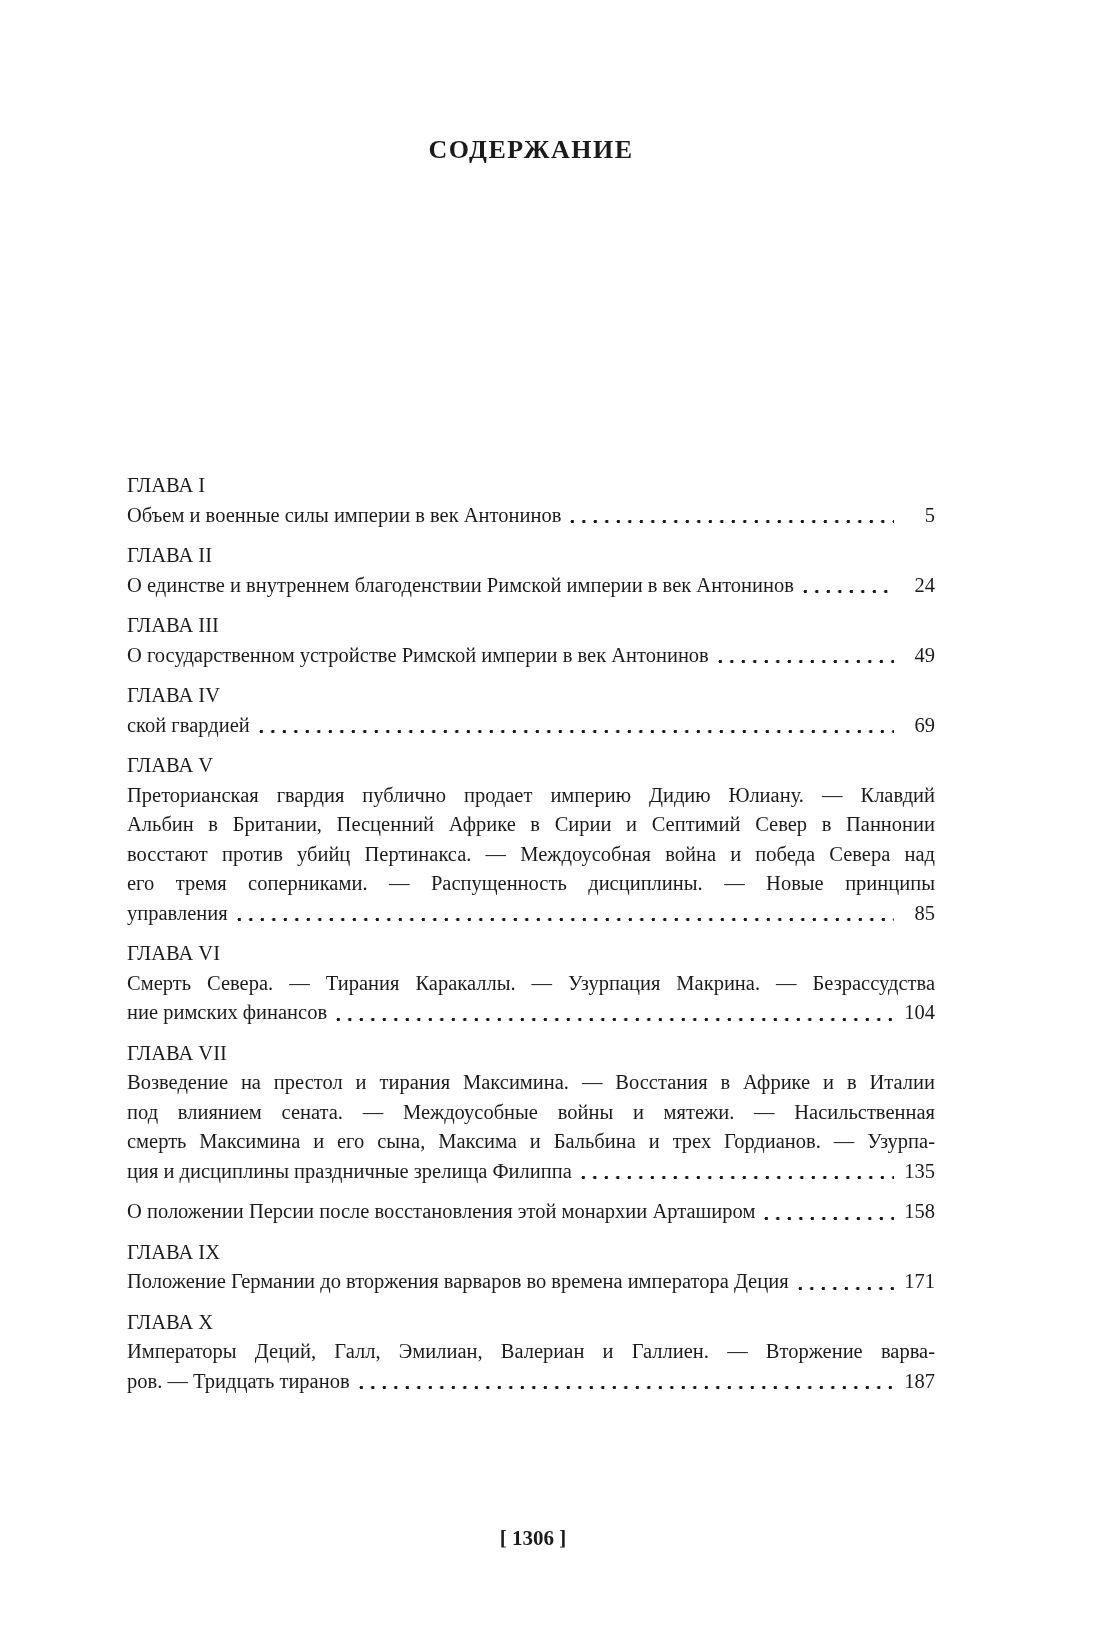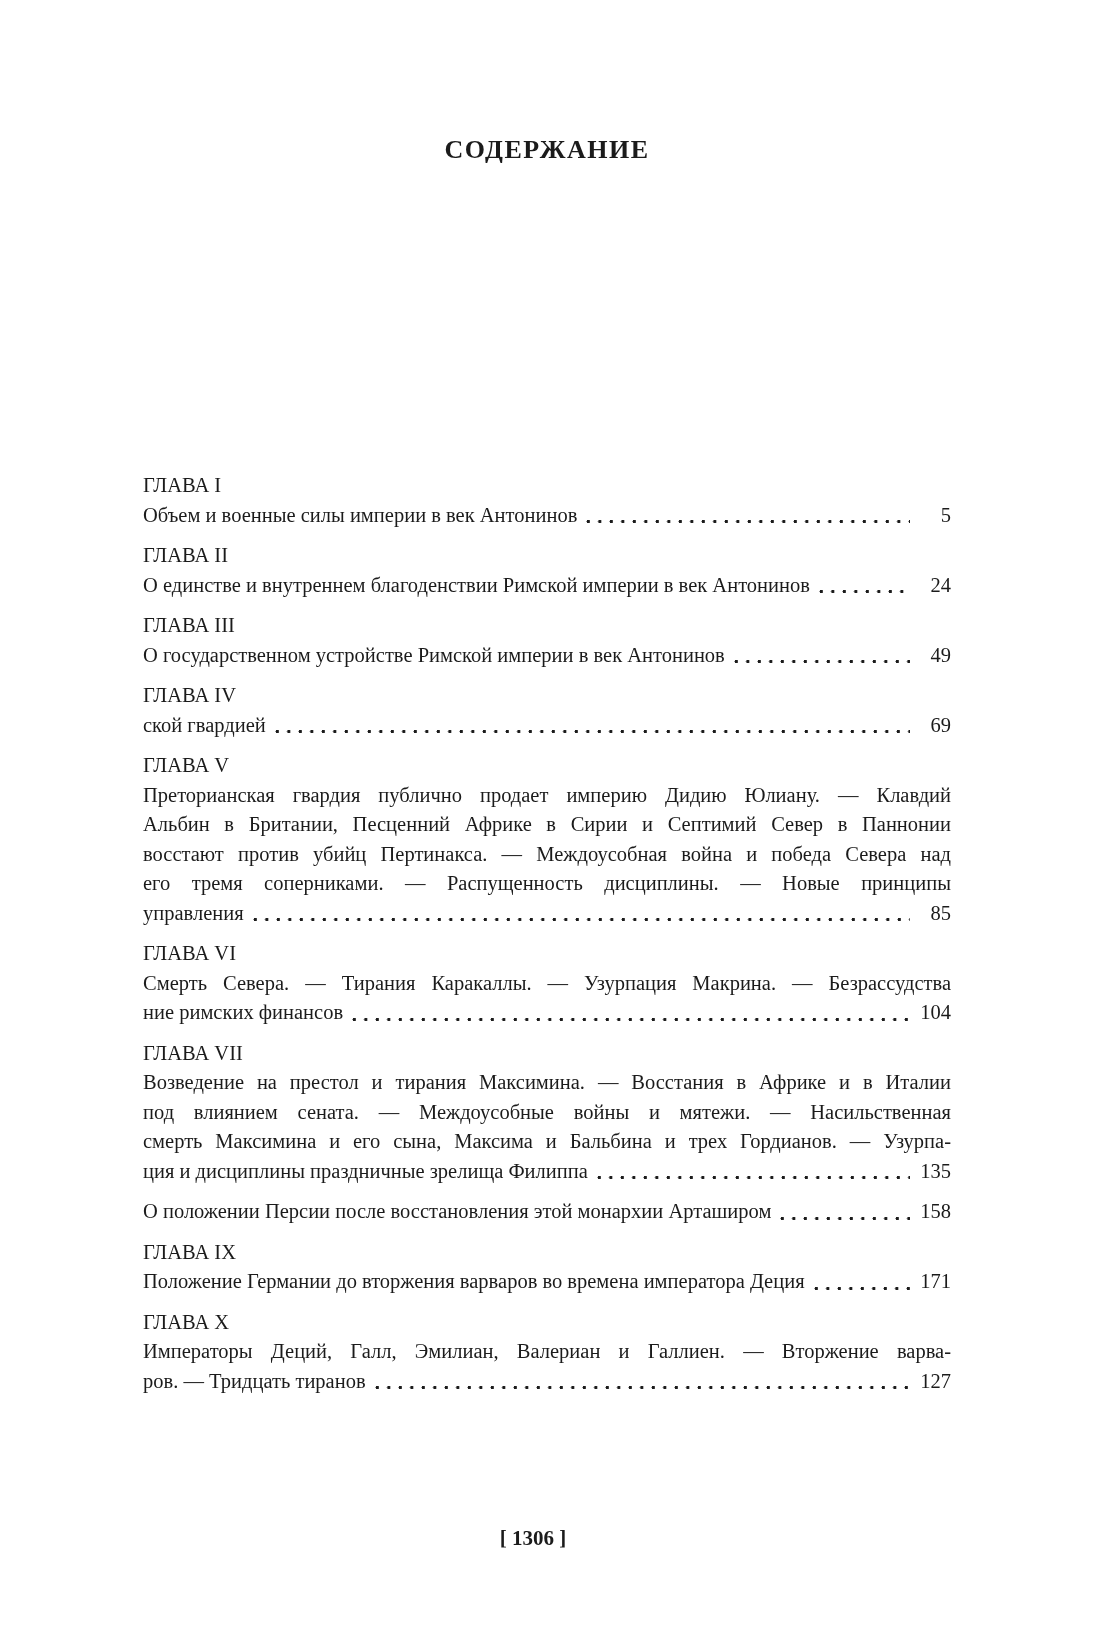--- a/index.html
+++ b/index.html
@@ -17,21 +17,20 @@
     font-size: 20.5px;
     line-height: 29.5px;
     box-sizing: border-box;
     overflow: hidden;
   }
   .column {
     position: absolute;
     left: 127px;
     width: 808px;
     top: 0;
-    margin-left: 16px;
   }
   .title {
     margin: 0;
     padding-top: 134px;
     text-align: center;
     font-size: 26px;
     line-height: 32px;
     font-weight: 700;
     letter-spacing: 1.5px;
   }
@@ -189,21 +188,21 @@
   </div>
 
   <div class="entry">
     <div class="chapter">ГЛАВА X</div>
     <div class="entry-body">
             <div class="jline">Императоры Деций, Галл, Эмилиан, Валериан и Галлиен. — Вторжение варва-</div>
           </div>
     <div class="lastline">
       <span class="ltext">ров. — Тридцать тиранов</span>
       <span class="dots"></span>
-      <span class="pnum">127</span>
+      <span class="pnum">187</span>
     </div>
   </div>
 </div>
   </div>
   <div class="footer">
     <span>[ 1306 ]</span>
   </div>
 </div>
 
 </body></html>

